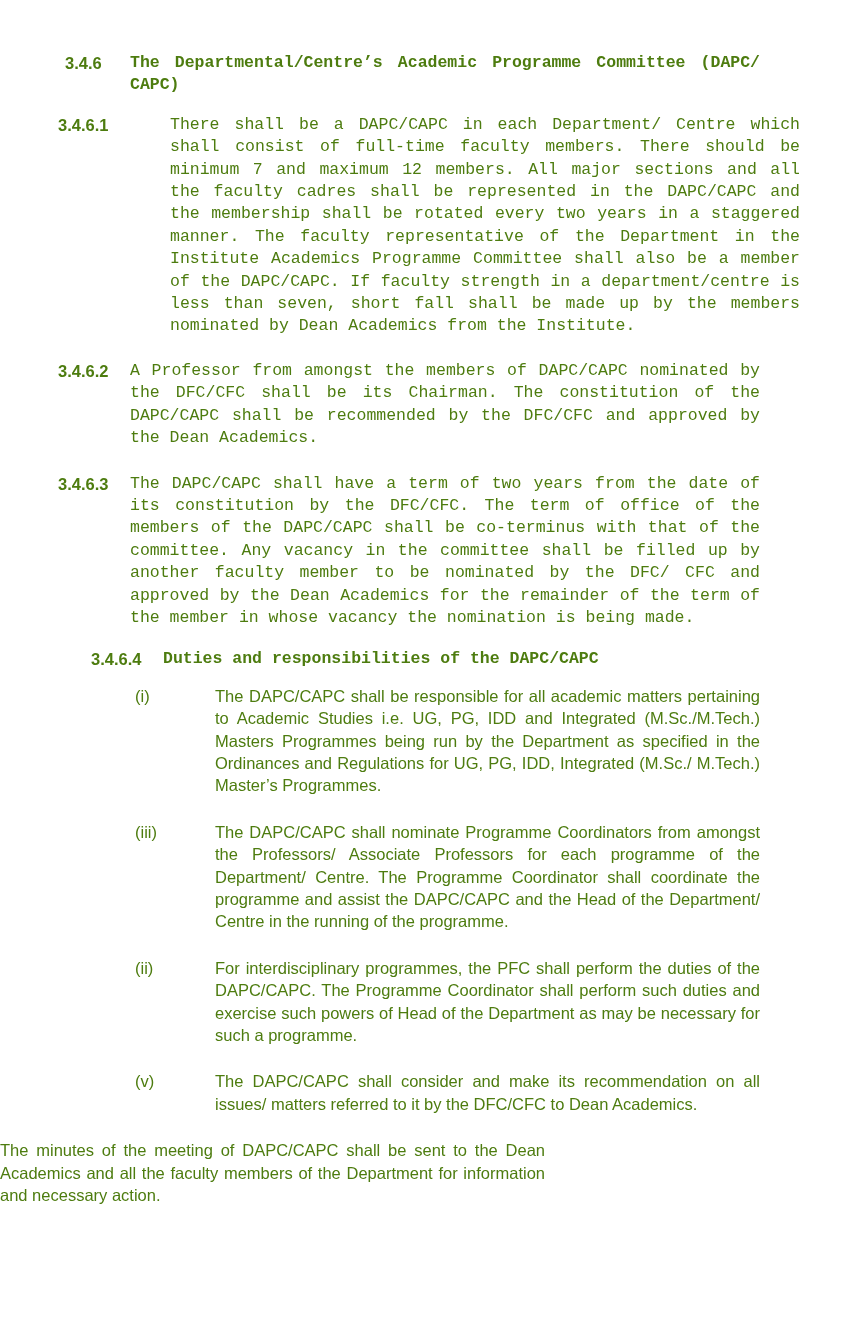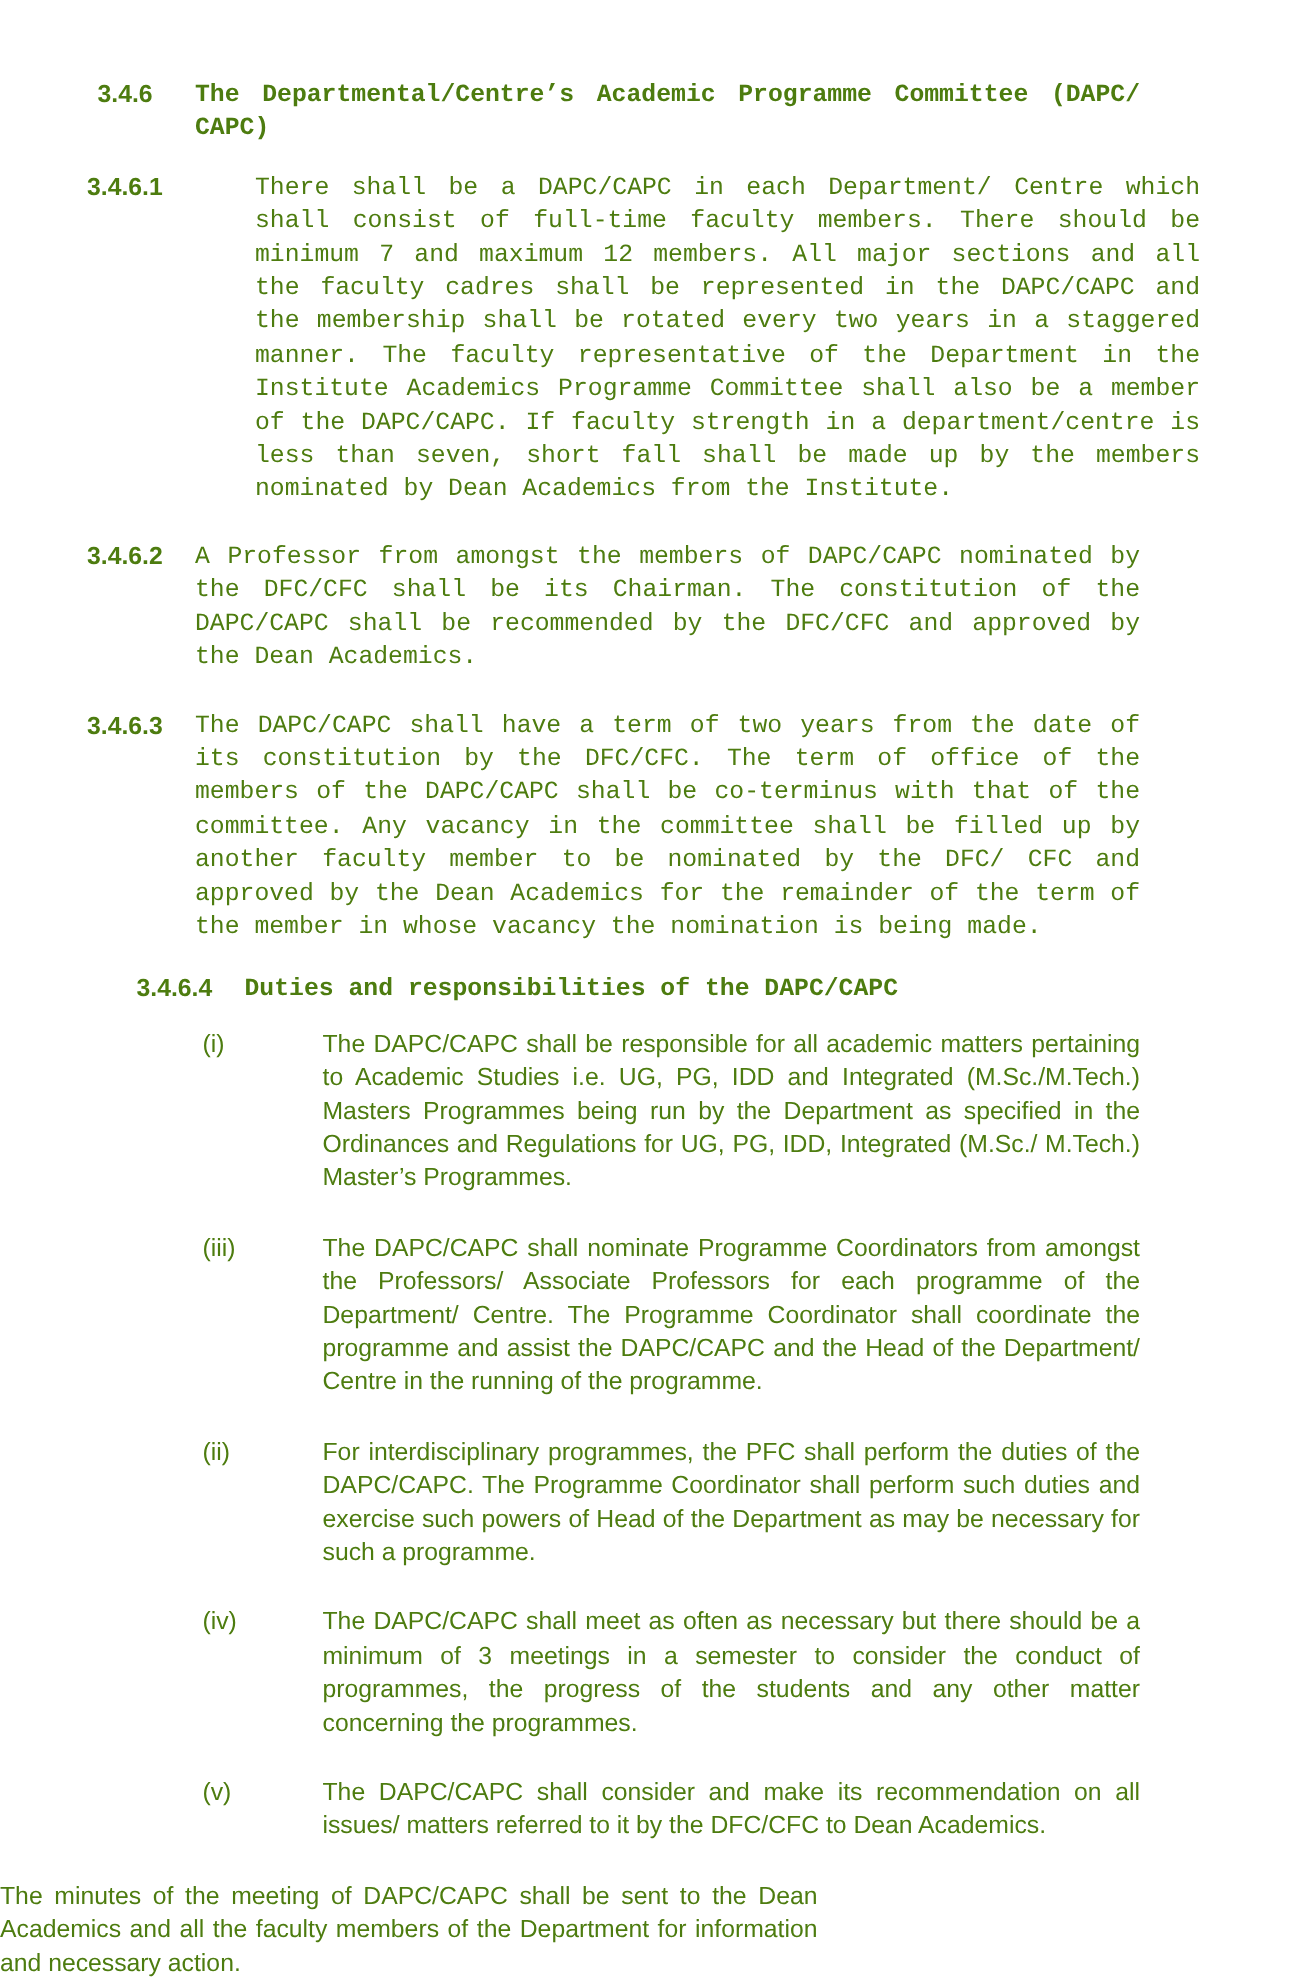--- a/index.html
+++ b/index.html
@@ -84,24 +84,20 @@
   <div class="duty">
     <div class="marker">(iii)</div>
     <div class="duty-text">The DAPC/CAPC shall nominate Programme Coordinators from amongst the Professors/ Associate Professors for each programme of the Department/ Centre. The Programme Coordinator shall coordinate the programme and assist the DAPC/CAPC and the Head of the Department/ Centre in the running of the programme.</div>
   </div>
 
   <div class="duty">
     <div class="marker">(ii)</div>
     <div class="duty-text">For interdisciplinary programmes, the PFC shall perform the duties of the DAPC/CAPC. The Programme Coordinator shall perform such duties and exercise such powers of Head of the Department as may be necessary for such a programme.</div>
   </div>
 
-  <div class="duty">
-    <div class="marker">(iv)</div>
-    <div class="duty-text">The DAPC/CAPC shall meet as often as necessary but there should be a minimum of 3 meetings in a semester to consider the conduct of programmes, the progress of the students and any other matter concerning the programmes.</div>
-  </div>
 
   <div class="duty">
     <div class="marker">(v)</div>
     <div class="duty-text">The DAPC/CAPC shall consider and make its recommendation on all issues/ matters referred to it by the DFC/CFC to Dean Academics.</div>
   </div>
 
   <div class="duty">
     <div class="duty-text">The minutes of the meeting of DAPC/CAPC shall be sent to the Dean Academics and all the faculty members of the Department for information and necessary action.</div>
   </div>
 

